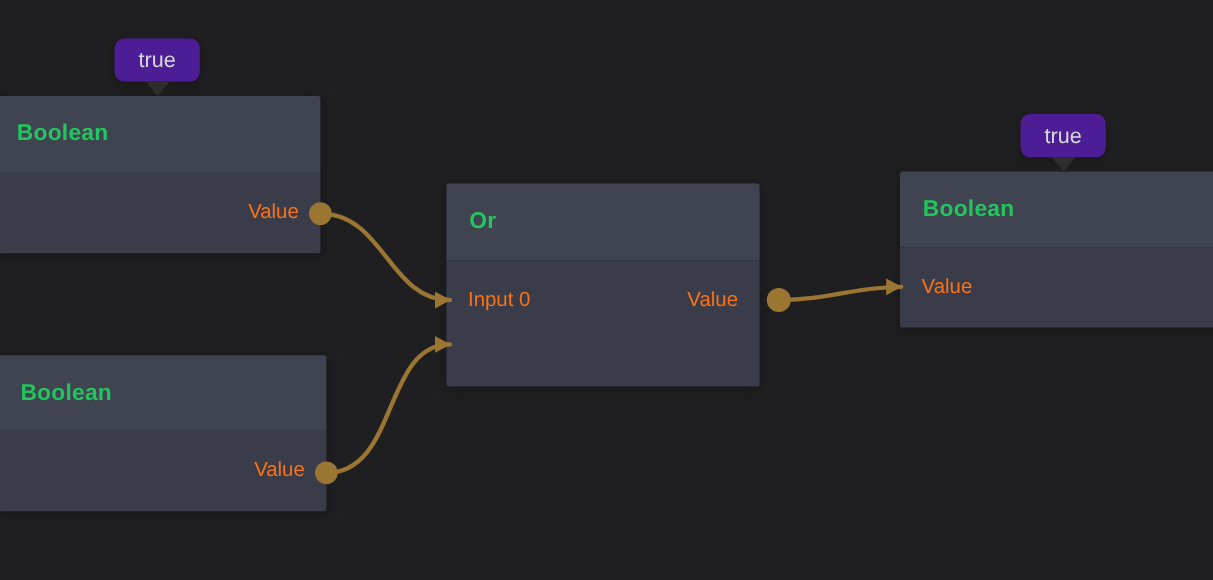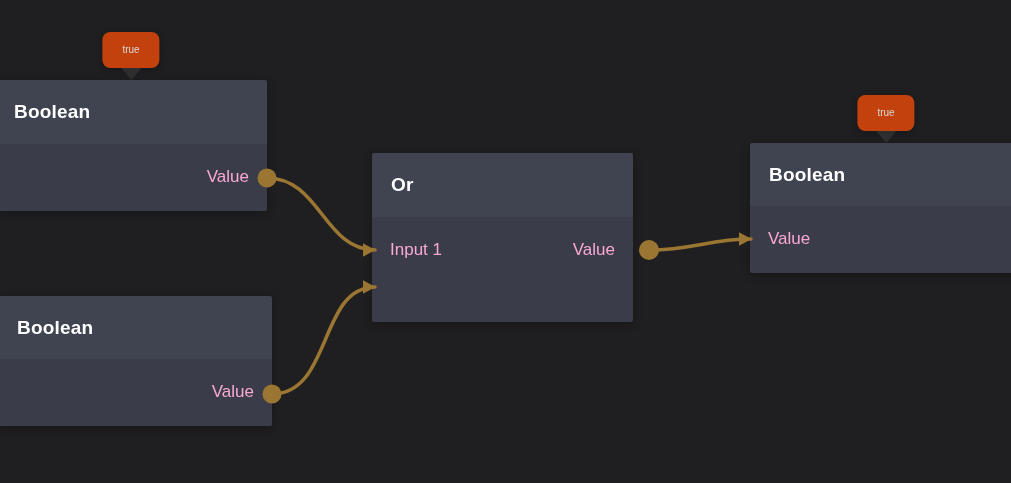--- a/index.html
+++ b/index.html
@@ -24,53 +24,53 @@
   .node-header {
     height: 64px;
     background: #3f4450;
     display: flex;
     align-items: center;
     padding: 0 19px;
     border-radius: 2px 2px 0 0;
     box-sizing: border-box;
   }
   .node-title {
-    color: #ffffff;
+    color: #22c55e;
     font-size: 19px;
     font-weight: 600;
     letter-spacing: 0.2px;
   }
   .node-body {
     background: #3a3d49;
     padding: 14px 0 0 0;
     border-radius: 0 0 2px 2px;
     box-sizing: border-box;
   }
   .node[data-h="131"] .node-body { height: 67px; }
   .port-row {
     height: 37px;
     display: flex;
     align-items: center;
     justify-content: space-between;
     padding: 0 18px;
   }
   .port-row.out-only { justify-content: flex-end; }
   .port-label {
-    color: #f9a8d4;
+    color: #f97316;
     font-size: 17px;
     font-weight: 400;
   }
   .tooltip {
     position: absolute;
     bottom: calc(100% + 12px);
     left: 50%;
     transform: translateX(-50%);
-    background: #c2410c;
+    background: #4c1d95;
     color: #d8d9da;
-    font-size: 10px;
+    font-size: 18px;
     height: 36px;
     line-height: 36px;
     padding: 0 20px;
     border-radius: 8px;
     white-space: nowrap;
     box-shadow: 0 2px 6px rgba(0,0,0,0.25);
   }
   .tooltip-pointer {
     position: absolute;
     top: 100%;
@@ -119,21 +119,21 @@
       </div>
     </div>
   </div>
 
   <div class="node" style="left:372px; top:153px; width:261px; height:169px;">
     <div class="node-header">
       <span class="node-title">Or</span>
     </div>
     <div class="node-body" style="height:105px;">
       <div class="port-row">
-        <span class="port-label">Input 1</span>
+        <span class="port-label">Input 0</span>
         <span class="port-label">Value</span>
       </div>
     </div>
   </div>
 
   <div class="node" data-h="130" style="left:750px; top:143px; width:272px; height:130px;">
     <div class="tooltip">
       <span>true</span>
       <span class="tooltip-pointer"></span>
     </div>

